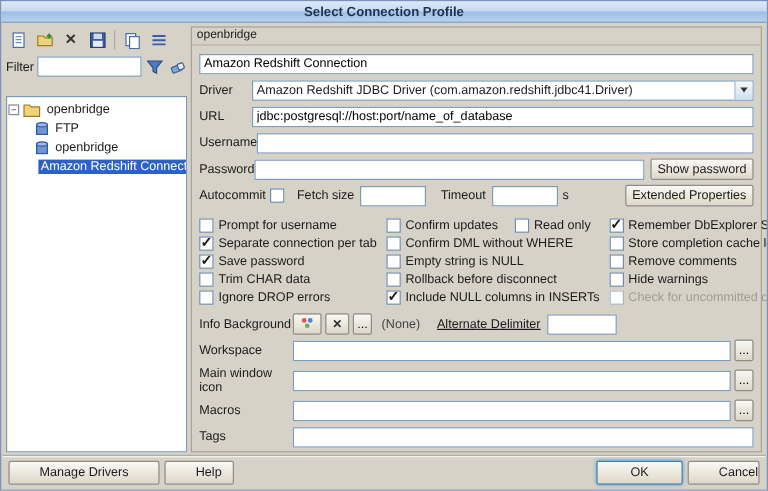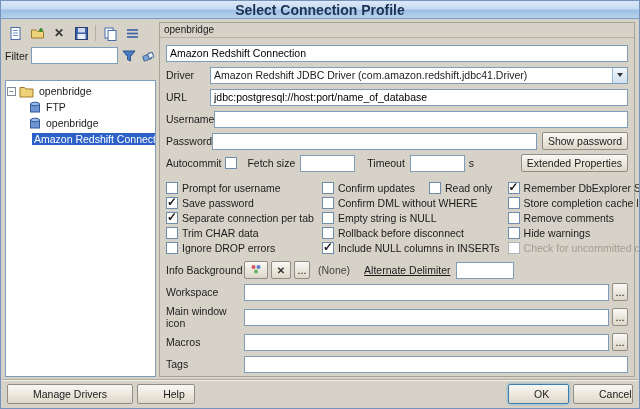--- a/index.html
+++ b/index.html
@@ -4,21 +4,21 @@
 <style>
   * { box-sizing: border-box; margin: 0; padding: 0; }
   html,body { width:640px; height:409px; }
   body { font-family:"Liberation Sans", sans-serif; font-size:10.5px; color:#1b1b1b; }
 
   .window { position:relative; width:640px; height:409px; background:#d6d2c8;
             border:1px solid #7593bd; overflow:hidden; }
 
   
   .titlebar { height:18px; line-height:18px; text-align:center; font-weight:bold;
-              font-size:14px; color:#1d3253;
+              font-size:11px; color:#1d3253;
               background:linear-gradient(180deg,#dce9f8 0%,#c7dbf1 45%,#9fc0e4 55%,#b7d2ec 100%);
               border-bottom:1px solid #7b9cc4; }
 
   
   .left-panel { position:absolute; left:4px; top:21px; width:151px; bottom:31px;
                 display:flex; flex-direction:column; }
   .toolbar { display:flex; align-items:center; gap:2px; height:22px; }
   .tb-btn { width:20px; height:20px; display:flex; align-items:center; justify-content:center;
             border:1px solid transparent; background:transparent; cursor:default; }
   .tb-sep { width:1px; height:16px; background:#b3af a2; background:#b3afa2; margin:0 2px; }
@@ -244,25 +244,25 @@
       </div>
 
       <div class="opt-grid">
         <div class="opt-col">
           <label class="cb">
             <span class="bx"></span>
             <span class="ct">Prompt for username</span>
           </label>
           <label class="cb">
             <span class="bx checked"></span>
+            <span class="ct">Separate connection per tab</span>
+          </label>
+          <label class="cb">
+            <span class="bx checked"></span>
             <span class="ct">Save password</span>
-          </label>
-          <label class="cb">
-            <span class="bx checked"></span>
-            <span class="ct">Separate connection per tab</span>
           </label>
           <label class="cb">
             <span class="bx"></span>
             <span class="ct">Trim CHAR data</span>
           </label>
           <label class="cb">
             <span class="bx"></span>
             <span class="ct">Ignore DROP errors</span>
           </label>
         </div>
@@ -368,17 +368,17 @@
         <span class="spacer"></span>
         <button class="btn" style="width:64px;">Test</button>
       </div>
     </div>
   </div>
 
   <div class="footer">
     <button class="btn">Manage Drivers</button>
     <button class="btn" style="width:58px;">Help</button>
     <span class="spacer"></span>
-    <button class="btn default" style="width:61px;margin-left:13px;">OK</button>
+    <button class="btn default" style="width:72px;margin-left:13px;">OK</button>
     <button class="btn" style="width:60px;">Cancel</button>
   </div>
 
 </div>
 
 </body></html>

